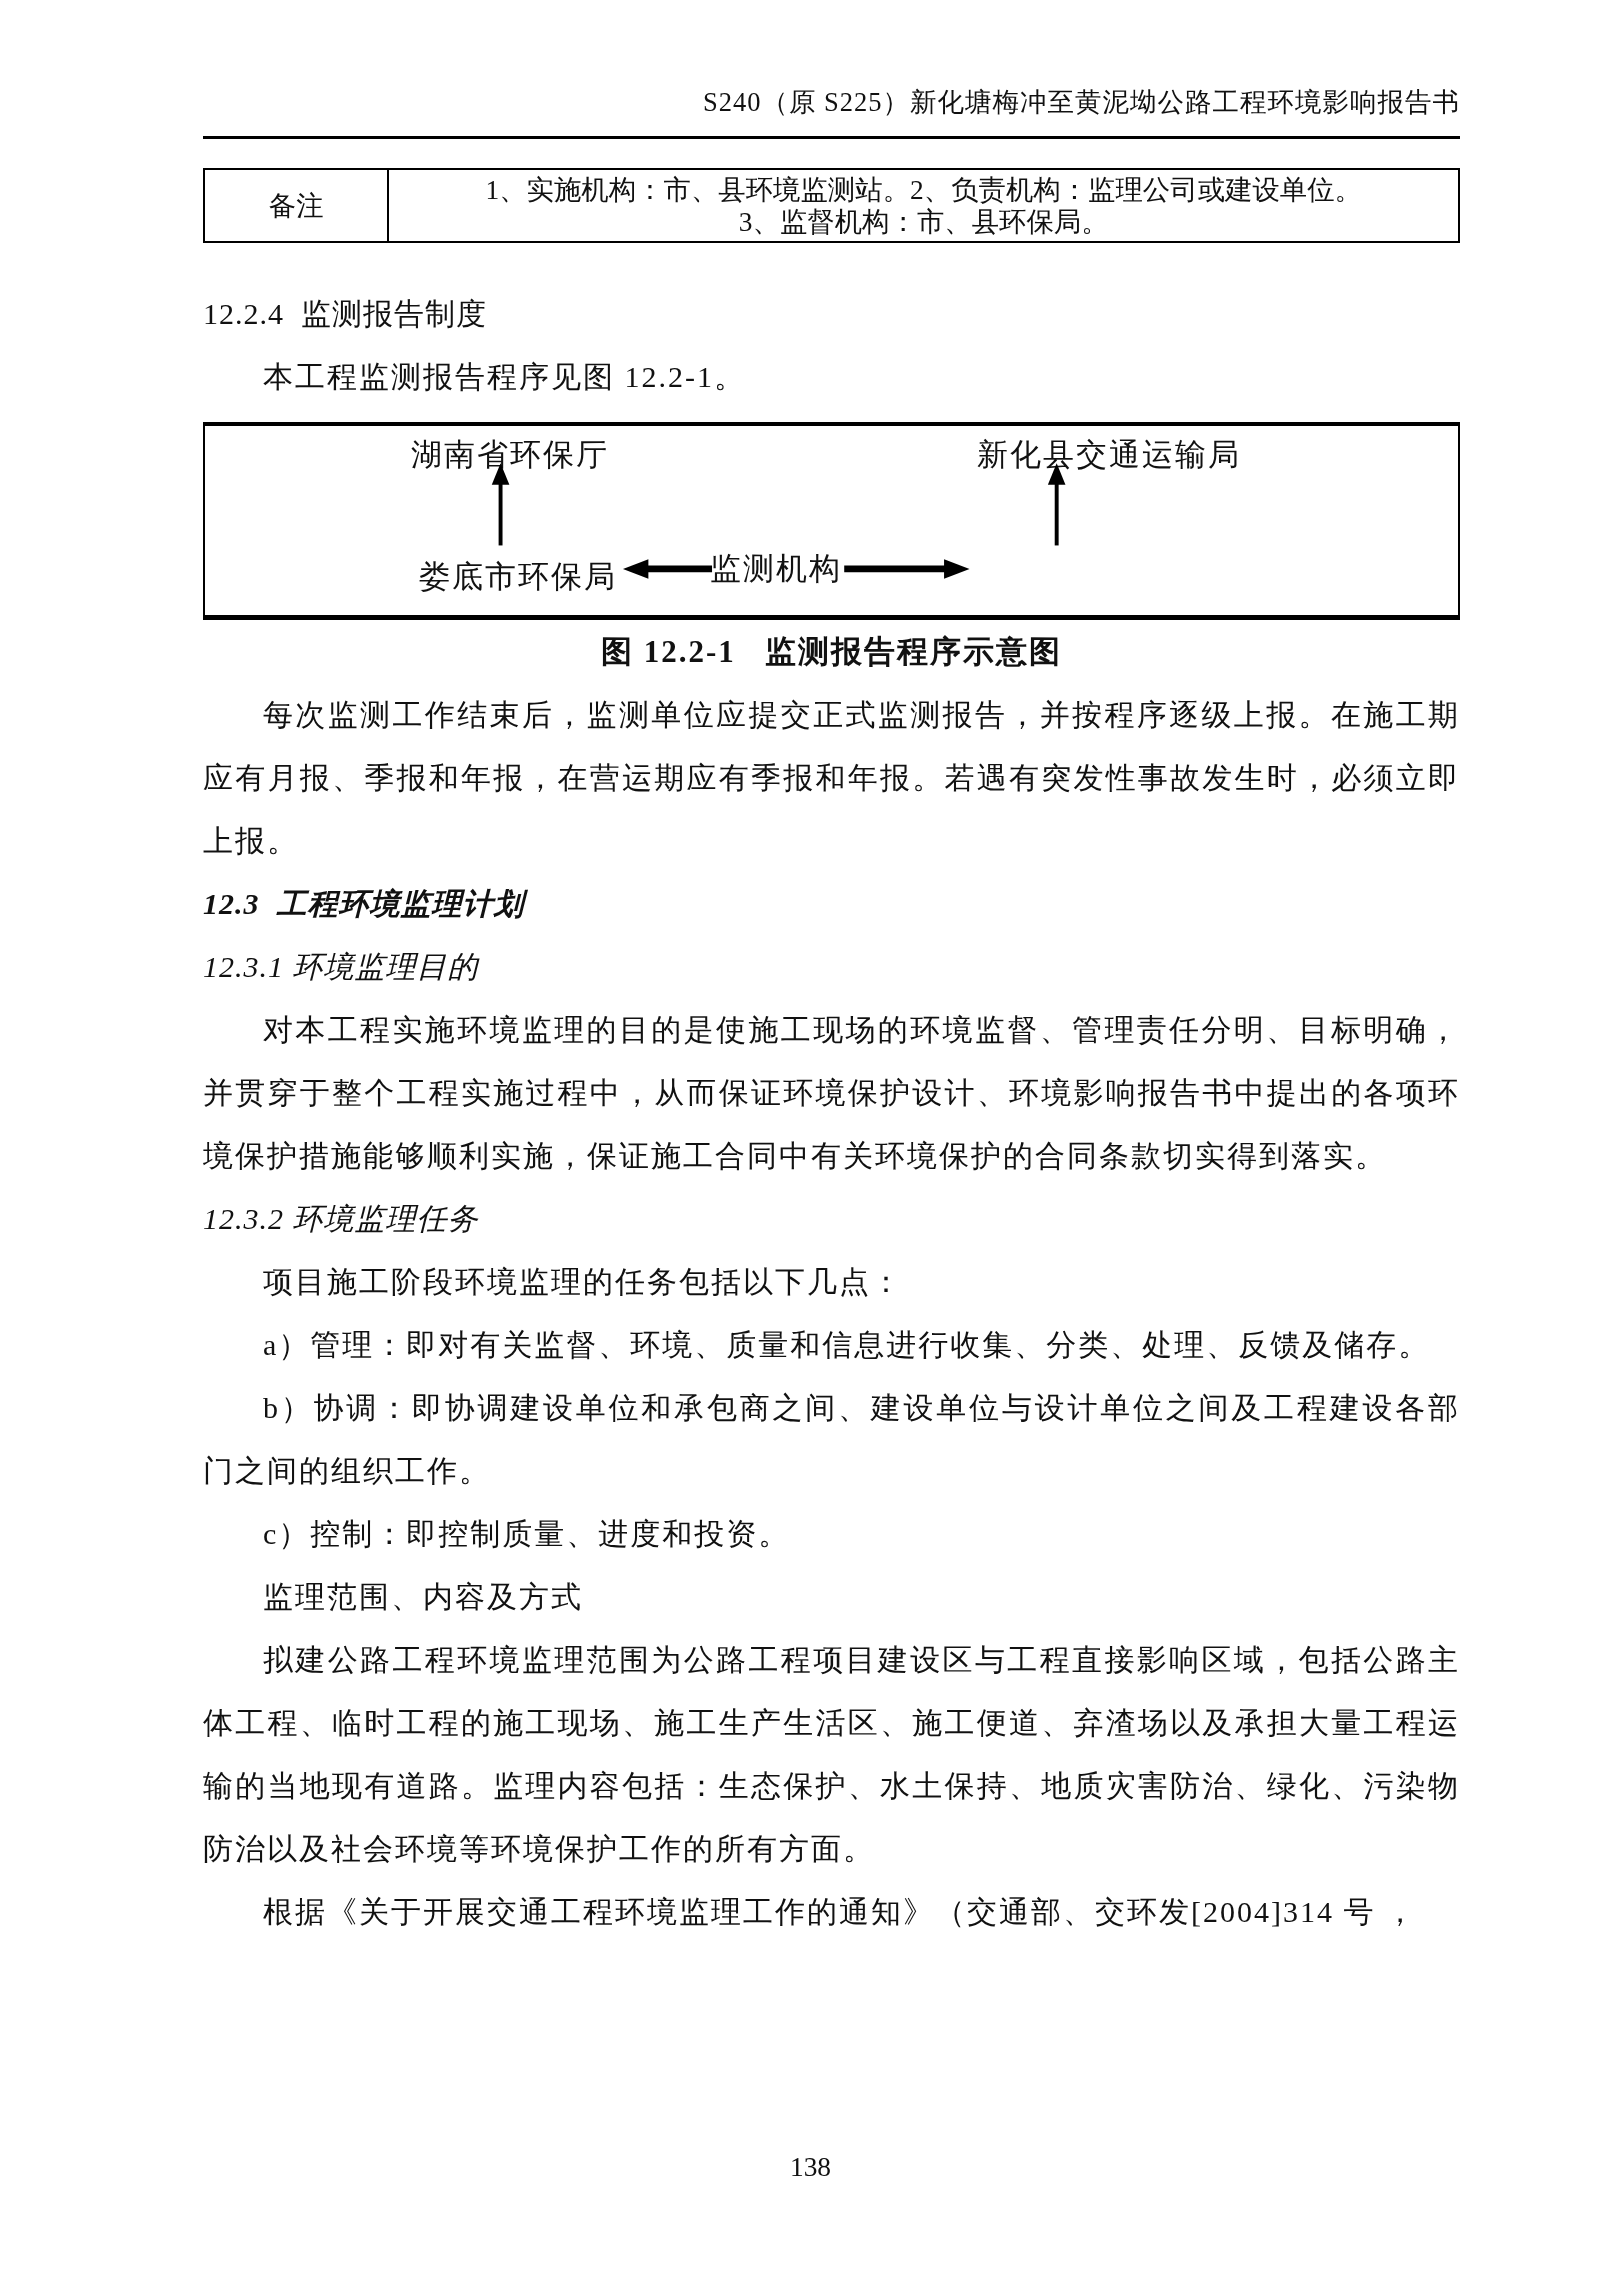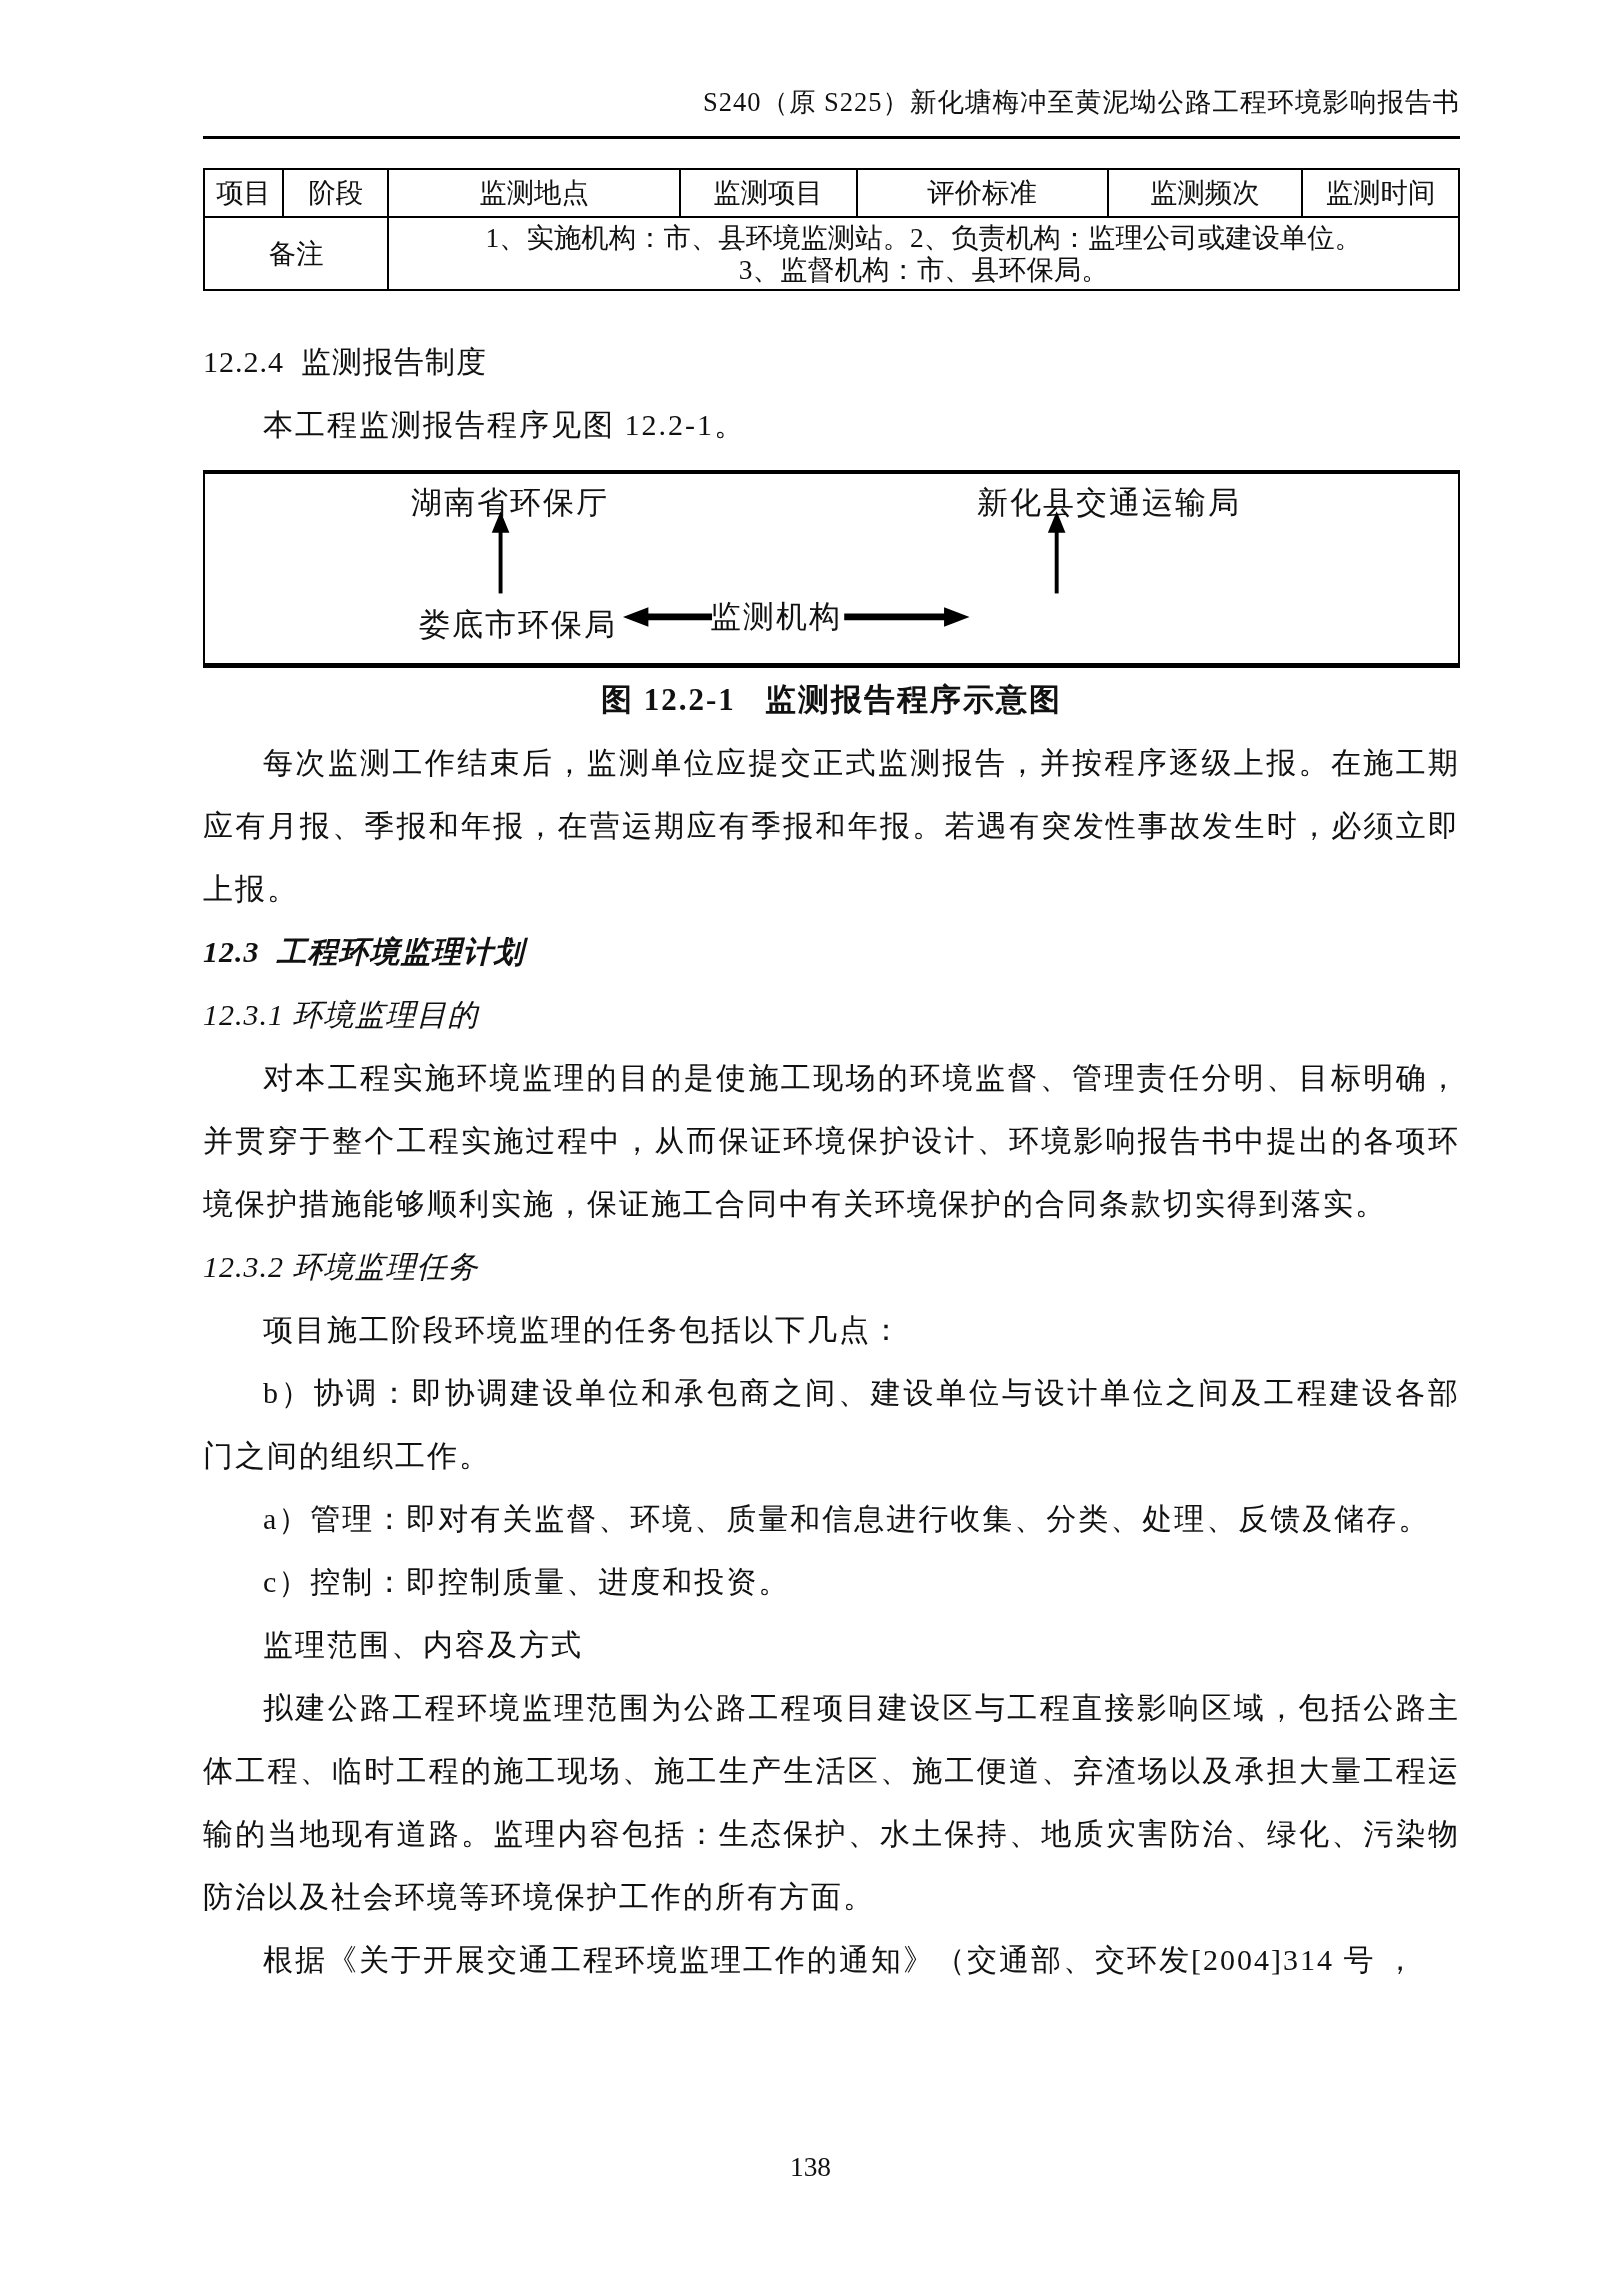--- a/index.html
+++ b/index.html
@@ -108,29 +108,20 @@
     <colgroup>
       <col style="width:6.3%">
         <col style="width:8.4%">
         <col style="width:23.2%">
       <col style="width:14.1%">
         <col style="width:20.0%">
         <col style="width:15.5%">
         <col style="width:12.5%">
     </colgroup>
     <tbody>
-        <tr class="head-row">
-      <th>项目</th>
-      <th>阶段</th>
-      <th>监测地点</th>
-      <th>监测项目</th>
-      <th>评价标准</th>
-      <th>监测频次</th>
-      <th>监测时间</th>
-    </tr>
     <tr class="note-row">
       <td colspan="2">备注</td>
       <td colspan="5" class="note-lines">
         <div>1、实施机构：市、县环境监测站。2、负责机构：监理公司或建设单位。</div>
         <div>3、监督机构：市、县环保局。</div>
       </td>
     </tr>
   </tbody>
     </table>
 
@@ -162,22 +153,22 @@
   <p class="body">每次监测工作结束后，监测单位应提交正式监测报告，并按程序逐级上报。在施工期应有月报、季报和年报，在营运期应有季报和年报。若遇有突发性事故发生时，必须立即上报。</p>
 
   <div class="h-sub h-bold tight">12.3  工程环境监理计划</div>
   <div class="h-sub tight">12.3.1 环境监理目的</div>
 
   <p class="body">对本工程实施环境监理的目的是使施工现场的环境监督、管理责任分明、目标明确，并贯穿于整个工程实施过程中，从而保证环境保护设计、环境影响报告书中提出的各项环境保护措施能够顺利实施，保证施工合同中有关环境保护的合同条款切实得到落实。</p>
 
   <div class="h-sub tight">12.3.2 环境监理任务</div>
 
   <p class="body">项目施工阶段环境监理的任务包括以下几点：</p>
+  <p class="body">a）管理：即对有关监督、环境、质量和信息进行收集、分类、处理、反馈及储存。</p>
   <p class="body">b）协调：即协调建设单位和承包商之间、建设单位与设计单位之间及工程建设各部门之间的组织工作。</p>
-  <p class="body">a）管理：即对有关监督、环境、质量和信息进行收集、分类、处理、反馈及储存。</p>
   <p class="body">c）控制：即控制质量、进度和投资。</p>
   <p class="body">监理范围、内容及方式</p>
   <p class="body">拟建公路工程环境监理范围为公路工程项目建设区与工程直接影响区域，包括公路主体工程、临时工程的施工现场、施工生产生活区、施工便道、弃渣场以及承担大量工程运输的当地现有道路。监理内容包括：生态保护、水土保持、地质灾害防治、绿化、污染物防治以及社会环境等环境保护工作的所有方面。</p>
   <p class="body">根据《关于开展交通工程环境监理工作的通知》（交通部、交环发[2004]314 号 ，</p>
 
   <div class="page-number">138</div>
 
 </div>
 
 

